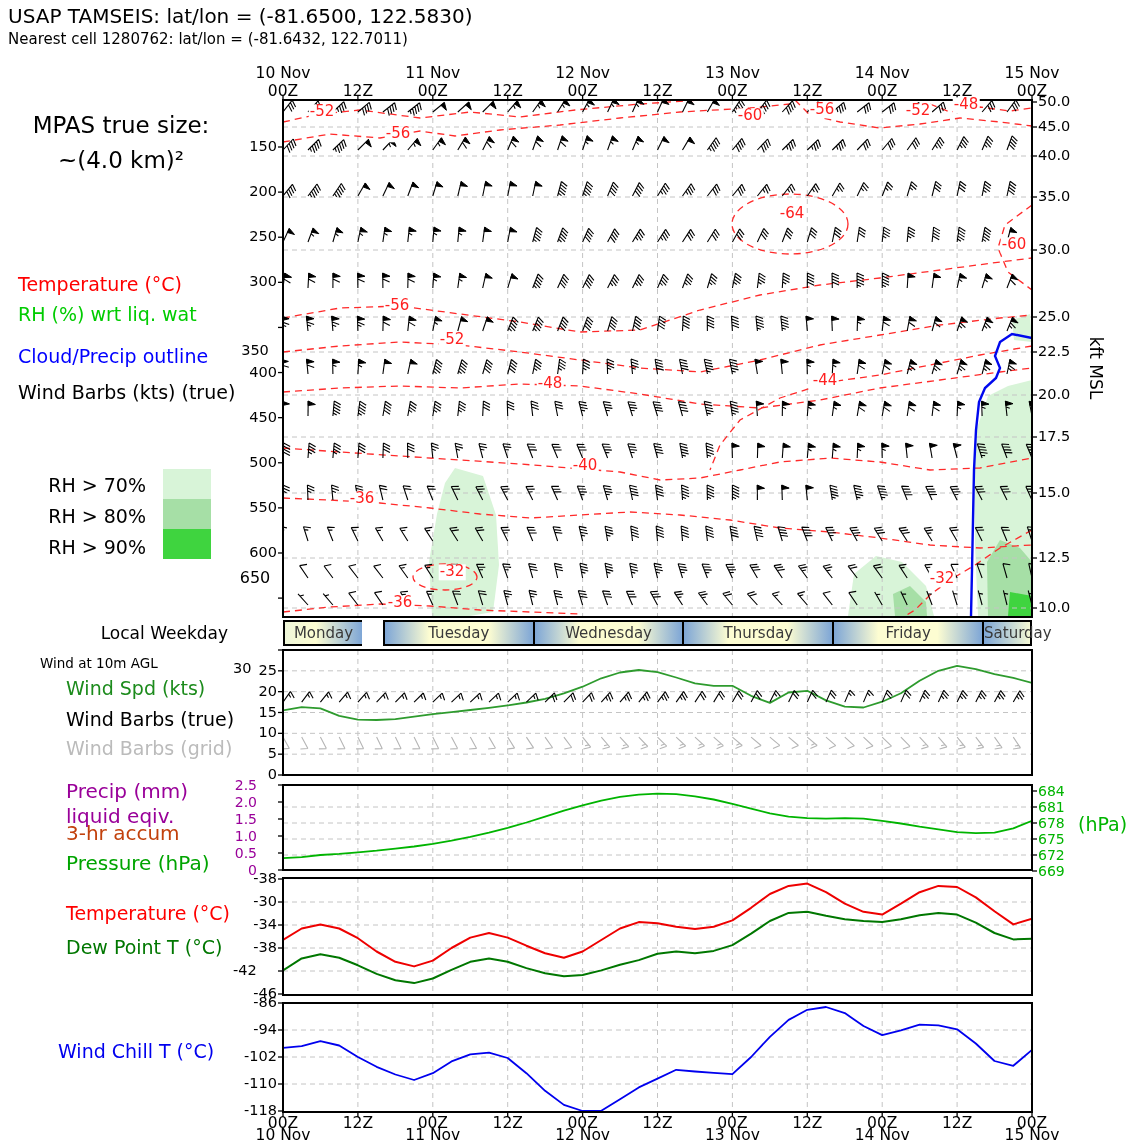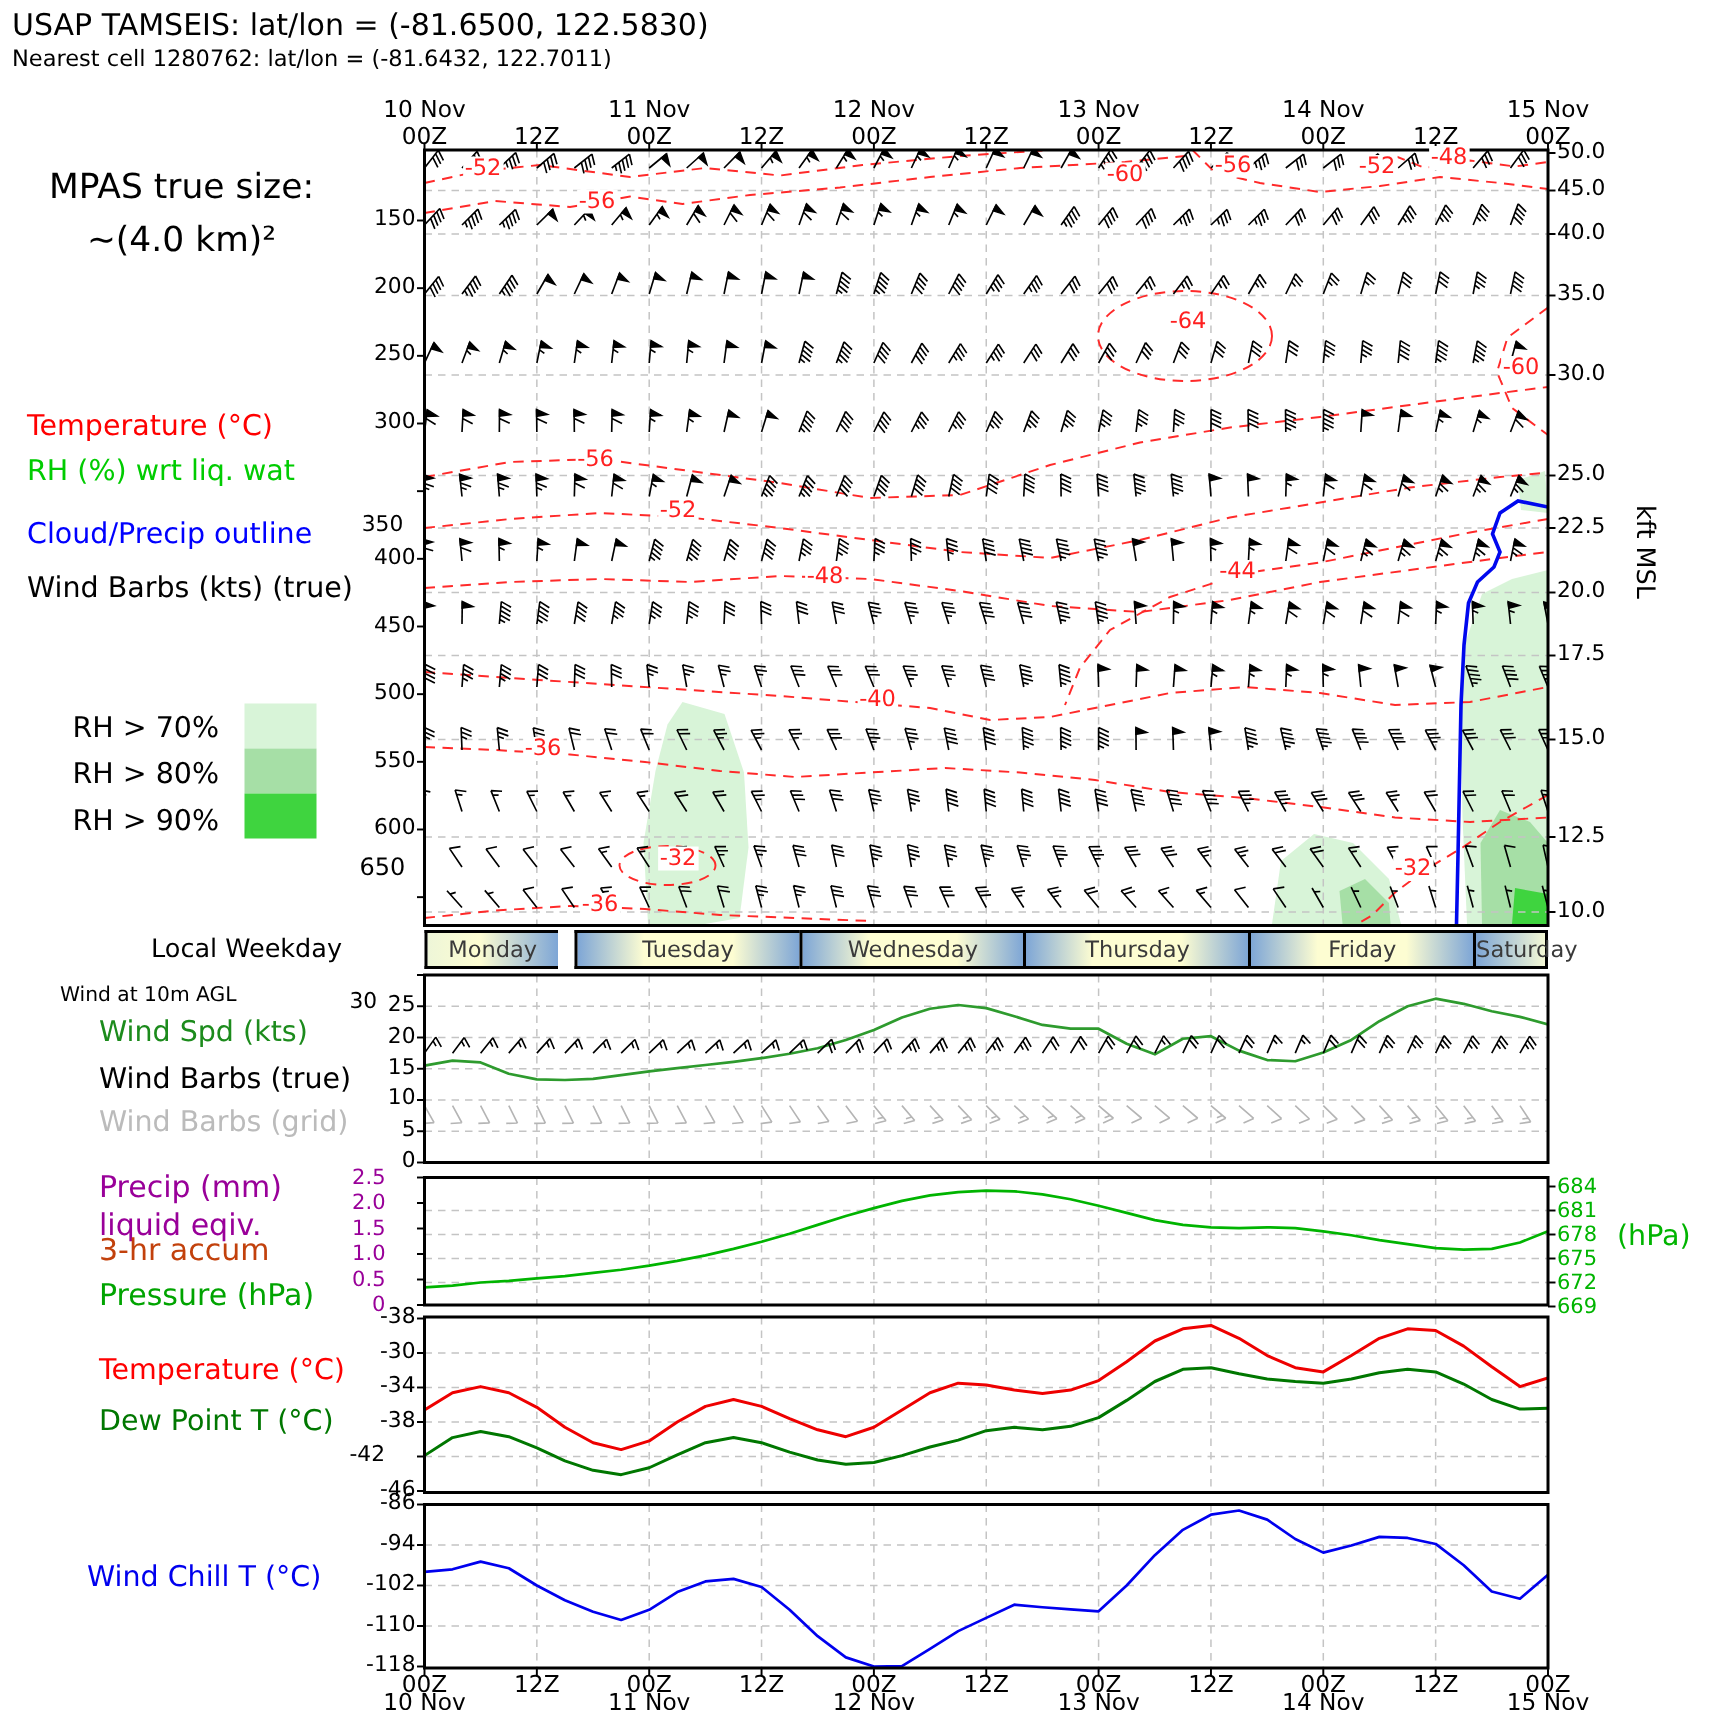--- a/index.html
+++ b/index.html
@@ -1954,21 +1954,21 @@
     <div class="abs clabel" style="left: 1014px; top: 246px;">-60</div>
     <div class="abs clabel" style="left: 397px; top: 307px;">-56</div>
     <div class="abs clabel" style="left: 452px; top: 341px;">-52</div>
     <div class="abs clabel" style="left: 550px; top: 385px;">-48</div>
     <div class="abs clabel" style="left: 825px; top: 382px;">-44</div>
     <div class="abs clabel" style="left: 585px; top: 467px;">-40</div>
     <div class="abs clabel" style="left: 362px; top: 500px;">-36</div>
     <div class="abs clabel" style="left: 452px; top: 573px;">-32</div>
     <div class="abs clabel" style="left: 400px; top: 604px;">-36</div>
     <div class="abs clabel" style="left: 942px; top: 580px;">-32</div>
-    <div class="wd-seg" style="left: 283px; width: 89px; background: linear-gradient(90deg, rgb(238, 246, 216) 0%, rgb(253, 253, 210) 40%, rgb(126, 166, 214) 100%); border-left: 2px solid rgb(0, 0, 0);">
+    <div class="wd-seg" style="left: 283px; width: 79px; background: linear-gradient(90deg, rgb(238, 246, 216) 0%, rgb(253, 253, 210) 40%, rgb(126, 166, 214) 100%); border-left: 2px solid rgb(0, 0, 0);">
       <div class="wd-lab">Monday</div>
     </div>
     <div class="wd-seg" style="left: 382.867px; width: 149.8px; background: linear-gradient(90deg, rgb(126, 166, 214) 0%, rgb(253, 253, 210) 30%, rgb(253, 253, 210) 70%, rgb(126, 166, 214) 100%); border-left: 2px solid rgb(0, 0, 0);">
       <div class="wd-lab">Tuesday</div>
     </div>
     <div class="wd-seg" style="left: 532.667px; width: 149.8px; background: linear-gradient(90deg, rgb(126, 166, 214) 0%, rgb(253, 253, 210) 30%, rgb(253, 253, 210) 70%, rgb(126, 166, 214) 100%); border-left: 2px solid rgb(0, 0, 0);">
       <div class="wd-lab">Wednesday</div>
     </div>
     <div class="wd-seg" style="left: 682.467px; width: 149.8px; background: linear-gradient(90deg, rgb(126, 166, 214) 0%, rgb(253, 253, 210) 30%, rgb(253, 253, 210) 70%, rgb(126, 166, 214) 100%); border-left: 2px solid rgb(0, 0, 0);">
       <div class="wd-lab">Thursday</div>

